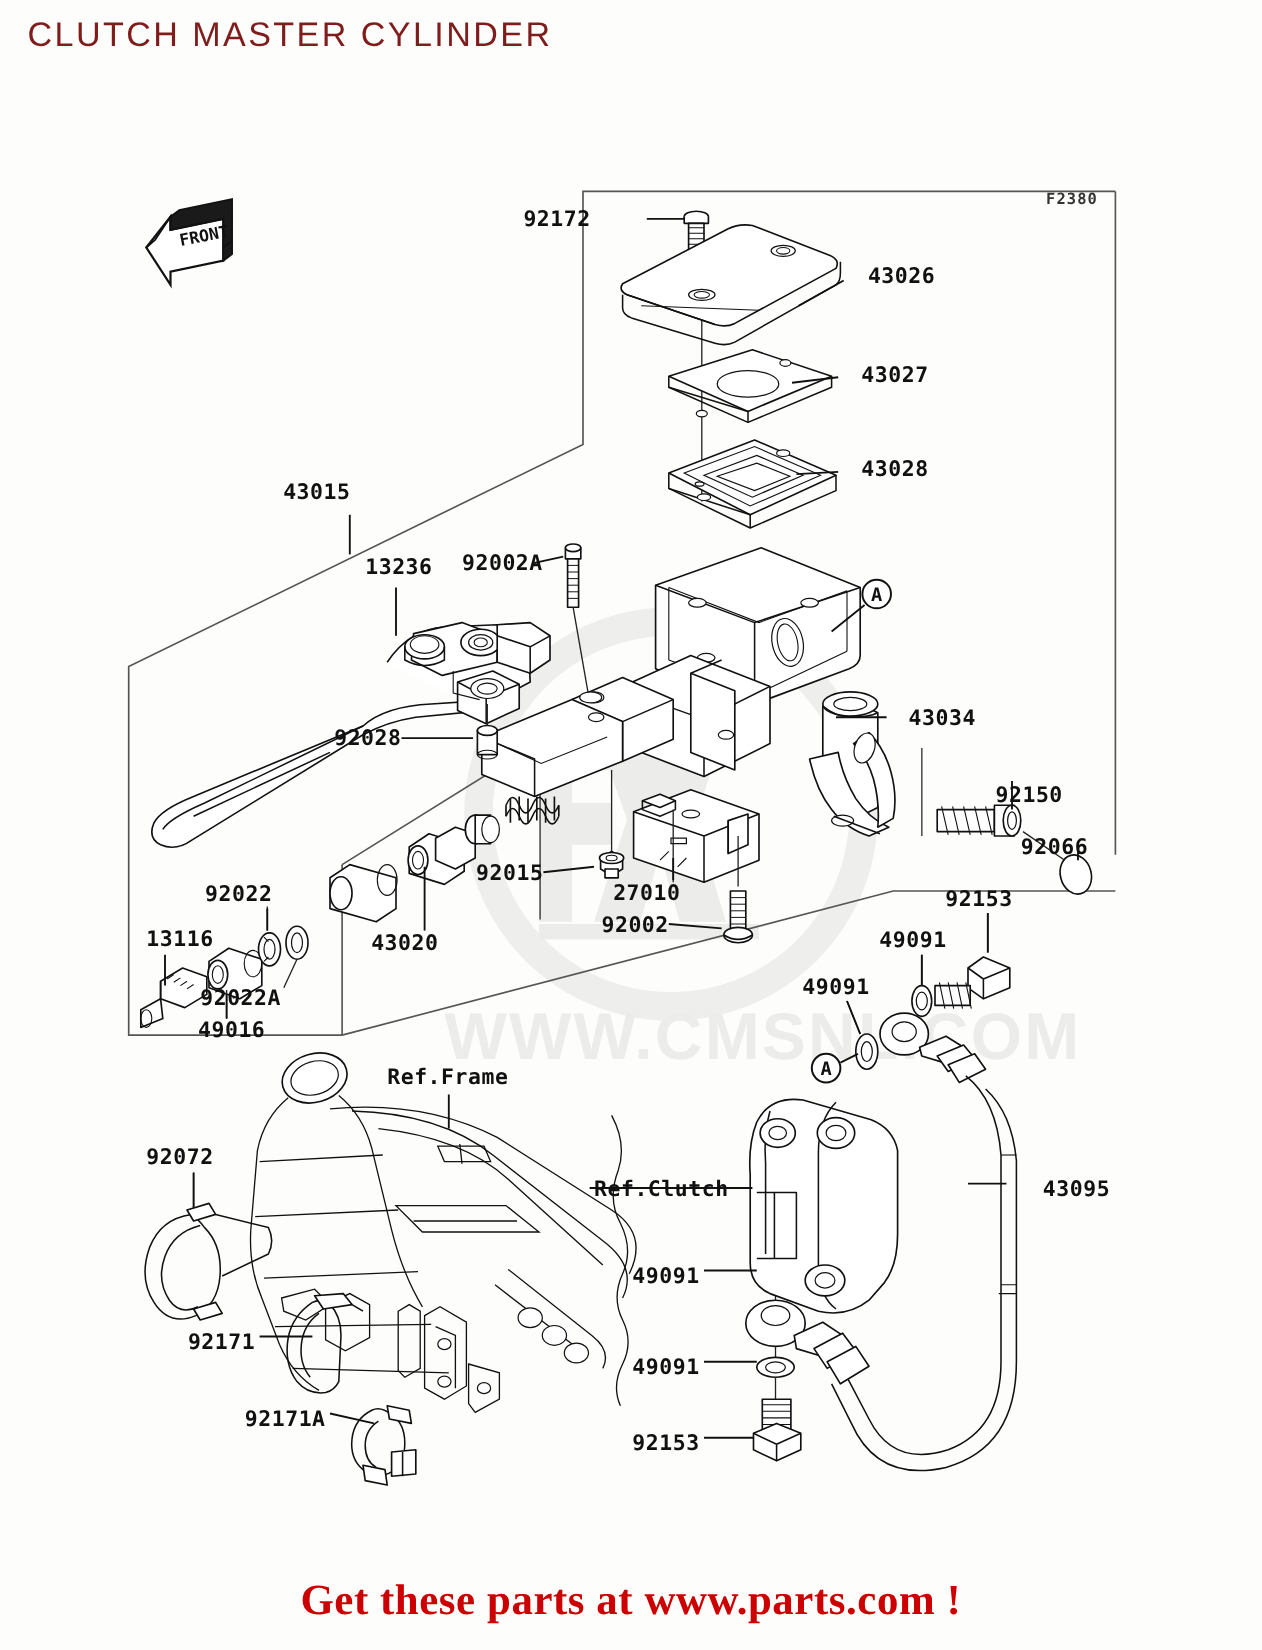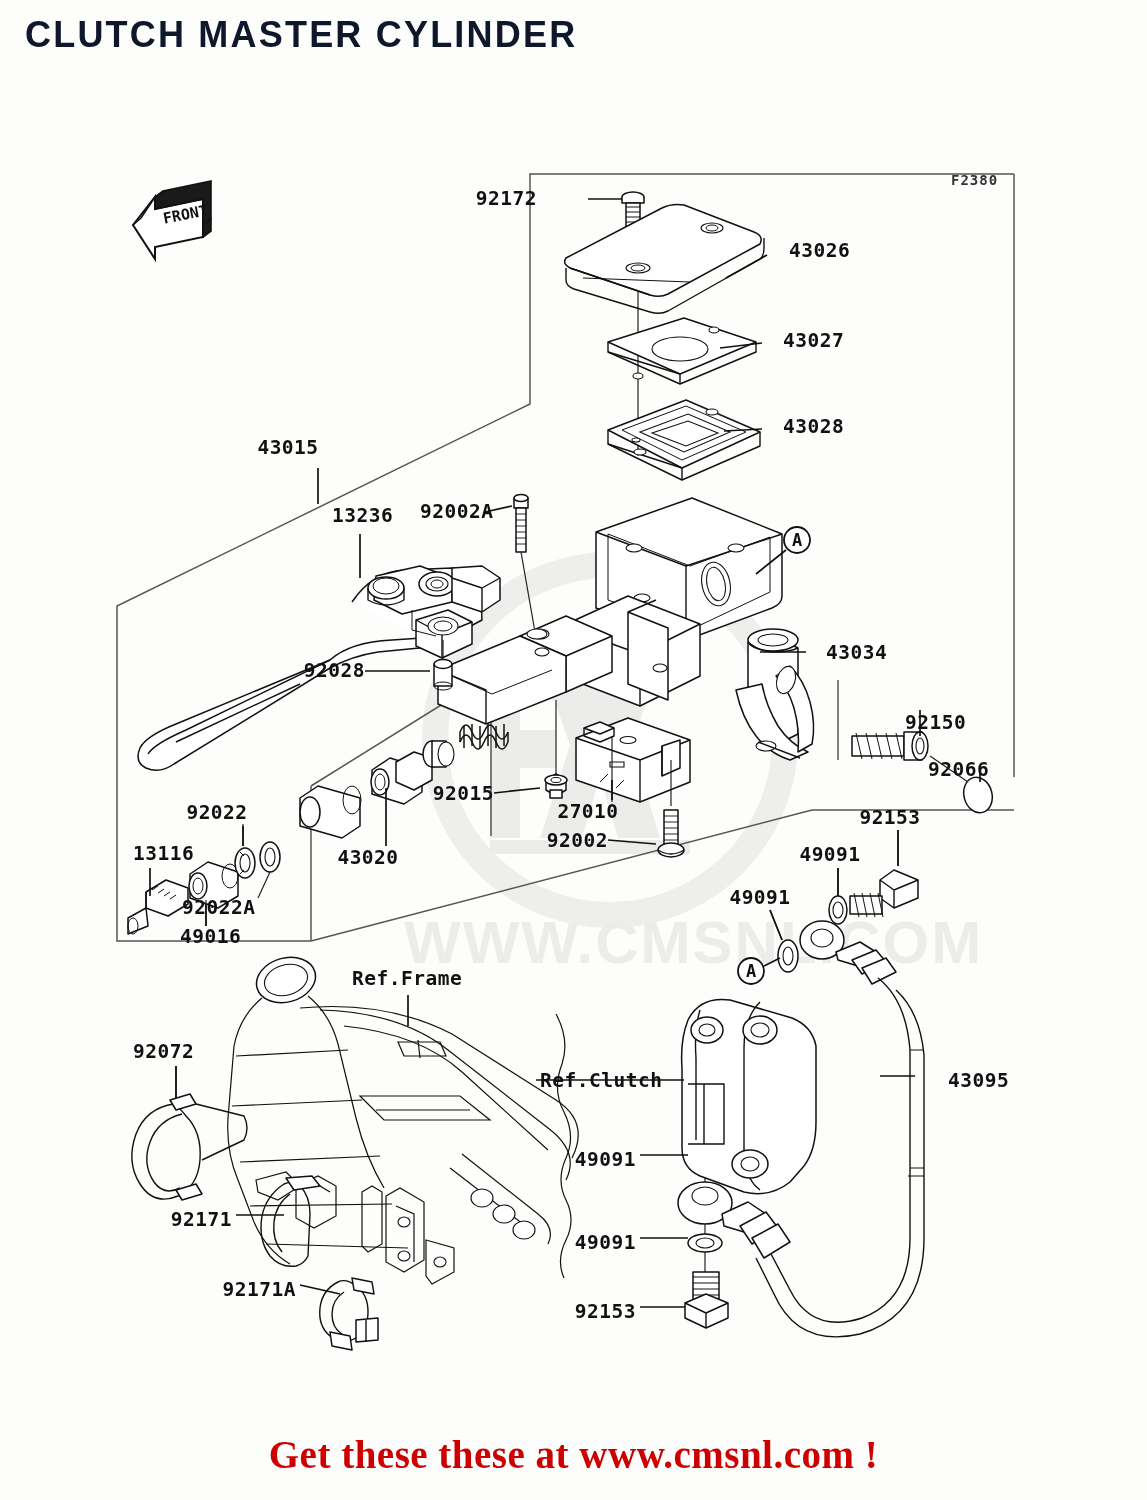--- a/index.html
+++ b/index.html
@@ -1,22 +1,22 @@
 <!DOCTYPE html>
 <html><head>
 <meta charset="utf-8">
 <style>
   html,body{margin:0;padding:0;background:#fdfdfb;}
   body{width:1147px;height:1500px;position:relative;overflow:hidden;
        font-family:"Liberation Sans",sans-serif;}
 
   #page-title{
     position:absolute;left:25px;top:14px;
-    font-size:36px;letter-spacing:2.2px;color:#0f172a;
-    font-family:"Liberation Sans",sans-serif;font-weight:700;white-space:nowrap;
+    font-size:31px;letter-spacing:2.2px;color:#7f1d1d;
+    font-family:"Liberation Sans",sans-serif;font-weight:400;white-space:nowrap;
   }
 
   #diagram{position:absolute;left:0;top:0;width:1147px;height:1440px;}
   #diagram svg{display:block;}
 
   #footer-cta{
     position:absolute;left:0;top:1432px;width:1147px;text-align:center;
     font-family:"Liberation Serif",serif;font-weight:bold;font-size:39px;
     color:#cc0000;letter-spacing:.5px;
   }
@@ -512,13 +512,13 @@
     <text class="lbl" x="636" y="1166" text-anchor="end">49091</text>
     <text class="lbl" x="636" y="1249" text-anchor="end">49091</text>
     <text class="lbl" x="636" y="1318" text-anchor="end">92153</text>
     <text class="lbl" x="232" y="1226" text-anchor="end">92171</text>
     <text class="lbl" x="296" y="1296" text-anchor="end">92171A</text>
   </g>
 
 </svg>
 </div>
 
-<div id="footer-cta">Get these these at www.cmsnl.com !</div>
+<div id="footer-cta">Get these parts at www.parts.com !</div>
 
 </body></html>

